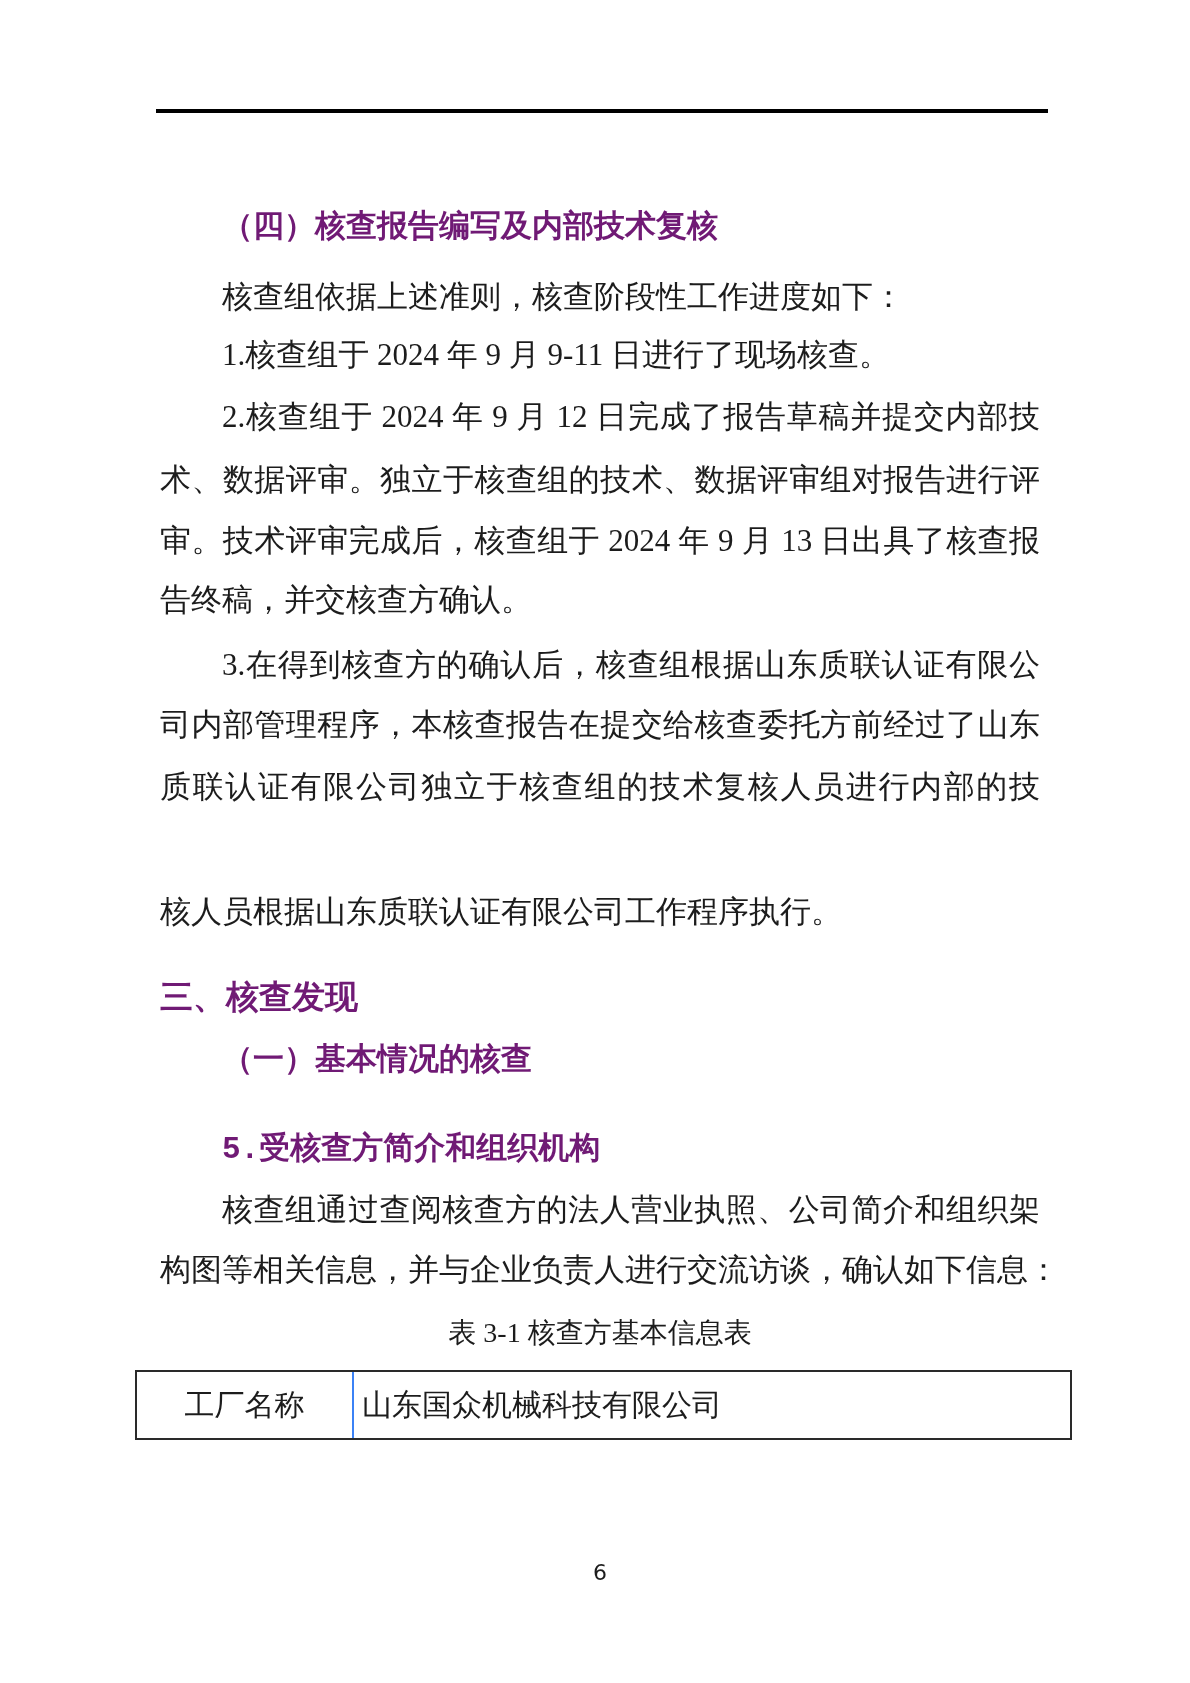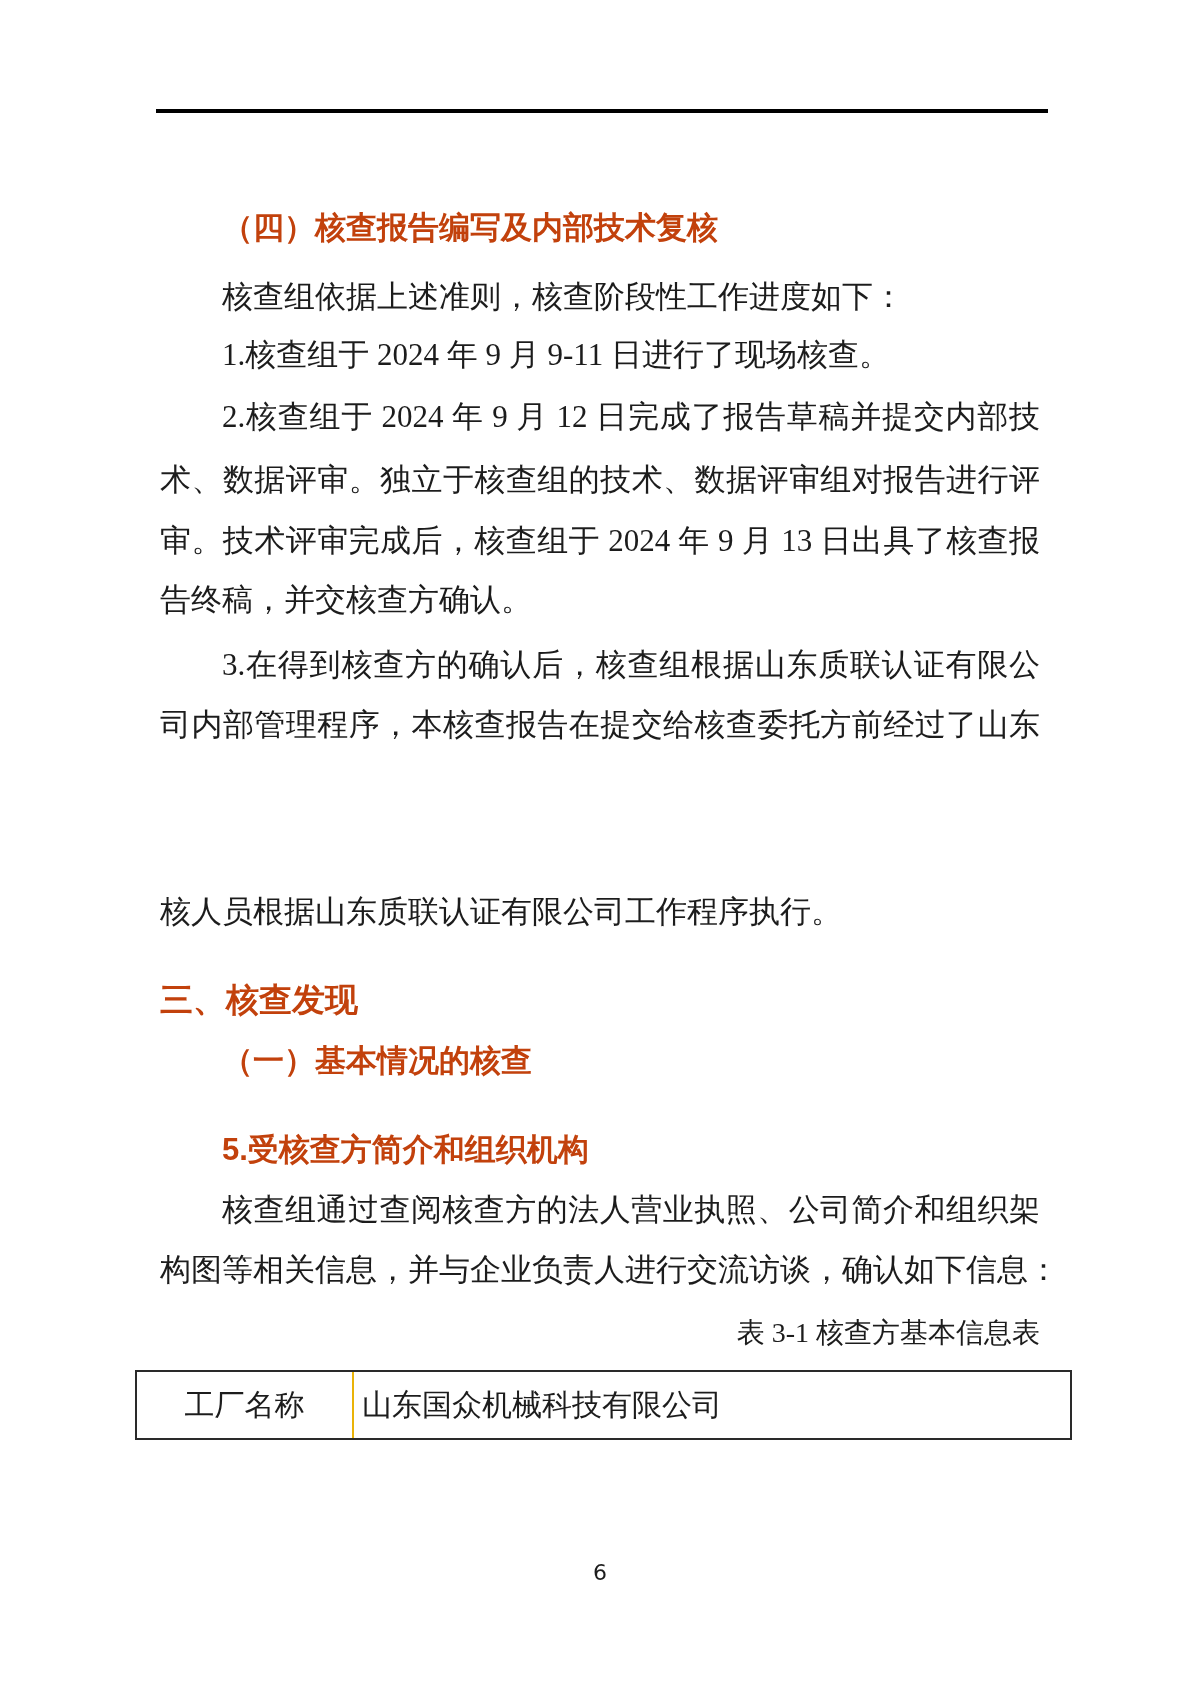--- a/index.html
+++ b/index.html
@@ -34,34 +34,34 @@
     white-space: nowrap;
   }
   .ln.jst {
     white-space: normal;
     text-align: justify;
     text-align-last: justify;
     text-justify: inter-character;
   }
   .ln.ind { text-indent: 62px; }
   .ln.hd {
-    font-family: Liberation Sans, sans-serif;
+    font-family: Liberation Mono, monospace;
     font-weight: 700;
-    color: #c2410c;
+    color: #701a75;
   }
   .ln.hd-big { font-size: 33px; }
   .caption {
     position: absolute;
     left: 160px;
     top: 1313px;
     width: 880px;
     height: 40px;
     line-height: 40px;
     font-size: 28px;
-    text-align: right;
+    text-align: center;
   }
   .info-table {
     position: absolute;
     left: 135px;
     top: 1370px;
     width: 937px;
     height: 70px;
     border: 2px solid #2a2a2a;
     display: grid;
     grid-template-columns: 217px 1fr;
@@ -69,21 +69,21 @@
     background: #ffffff;
   }
   .info-table .cell {
     display: flex;
     align-items: center;
     font-size: 30px;
     box-sizing: border-box;
   }
   .info-table .cell.label {
     justify-content: center;
-    border-right: 2px solid #eab308;
+    border-right: 2px solid #3b82f6;
   }
   .info-table .cell.value {
     justify-content: flex-start;
     padding-left: 8px;
   }
   .page-number {
     position: absolute;
     left: 160px;
     top: 1558px;
     width: 880px;
@@ -105,20 +105,21 @@
   <div class="ln hd ind" style="top:197px">（四）核查报告编写及内部技术复核</div>
 
   <div class="ln ind" style="top:266px">核查组依据上述准则，核查阶段性工作进度如下：</div>
   <div class="ln ind" style="top:324px">1.核查组于 2024 年 9 月 9-11 日进行了现场核查。</div>
   <div class="ln ind jst" style="top:386px">2.核查组于 2024 年 9 月 12 日完成了报告草稿并提交内部技</div>
   <div class="ln jst" style="top:449px">术、数据评审。独立于核查组的技术、数据评审组对报告进行评</div>
   <div class="ln jst" style="top:510px">审。技术评审完成后，核查组于 2024 年 9 月 13 日出具了核查报</div>
   <div class="ln" style="top:569px">告终稿，并交核查方确认。</div>
   <div class="ln ind jst" style="top:634px">3.在得到核查方的确认后，核查组根据山东质联认证有限公</div>
   <div class="ln jst" style="top:694px">司内部管理程序，本核查报告在提交给核查委托方前经过了山东</div>
+  <div class="ln jst" style="top:756px">质联认证有限公司独立于核查组的技术复核人员进行内部的技</div>
   <div class="ln" style="top:881px">核人员根据山东质联认证有限公司工作程序执行。</div>
 
   <div class="ln hd hd-big" style="top:969px">三、核查发现</div>
   <div class="ln hd ind" style="top:1030px">（一）基本情况的核查</div>
   <div class="ln hd ind" style="top:1119px">5.受核查方简介和组织机构</div>
 
   <div class="ln ind jst" style="top:1179px">核查组通过查阅核查方的法人营业执照、公司简介和组织架</div>
   <div class="ln" style="top:1239px">构图等相关信息，并与企业负责人进行交流访谈，确认如下信息：</div>
 
   <div class="caption">表 3-1 核查方基本信息表</div>

